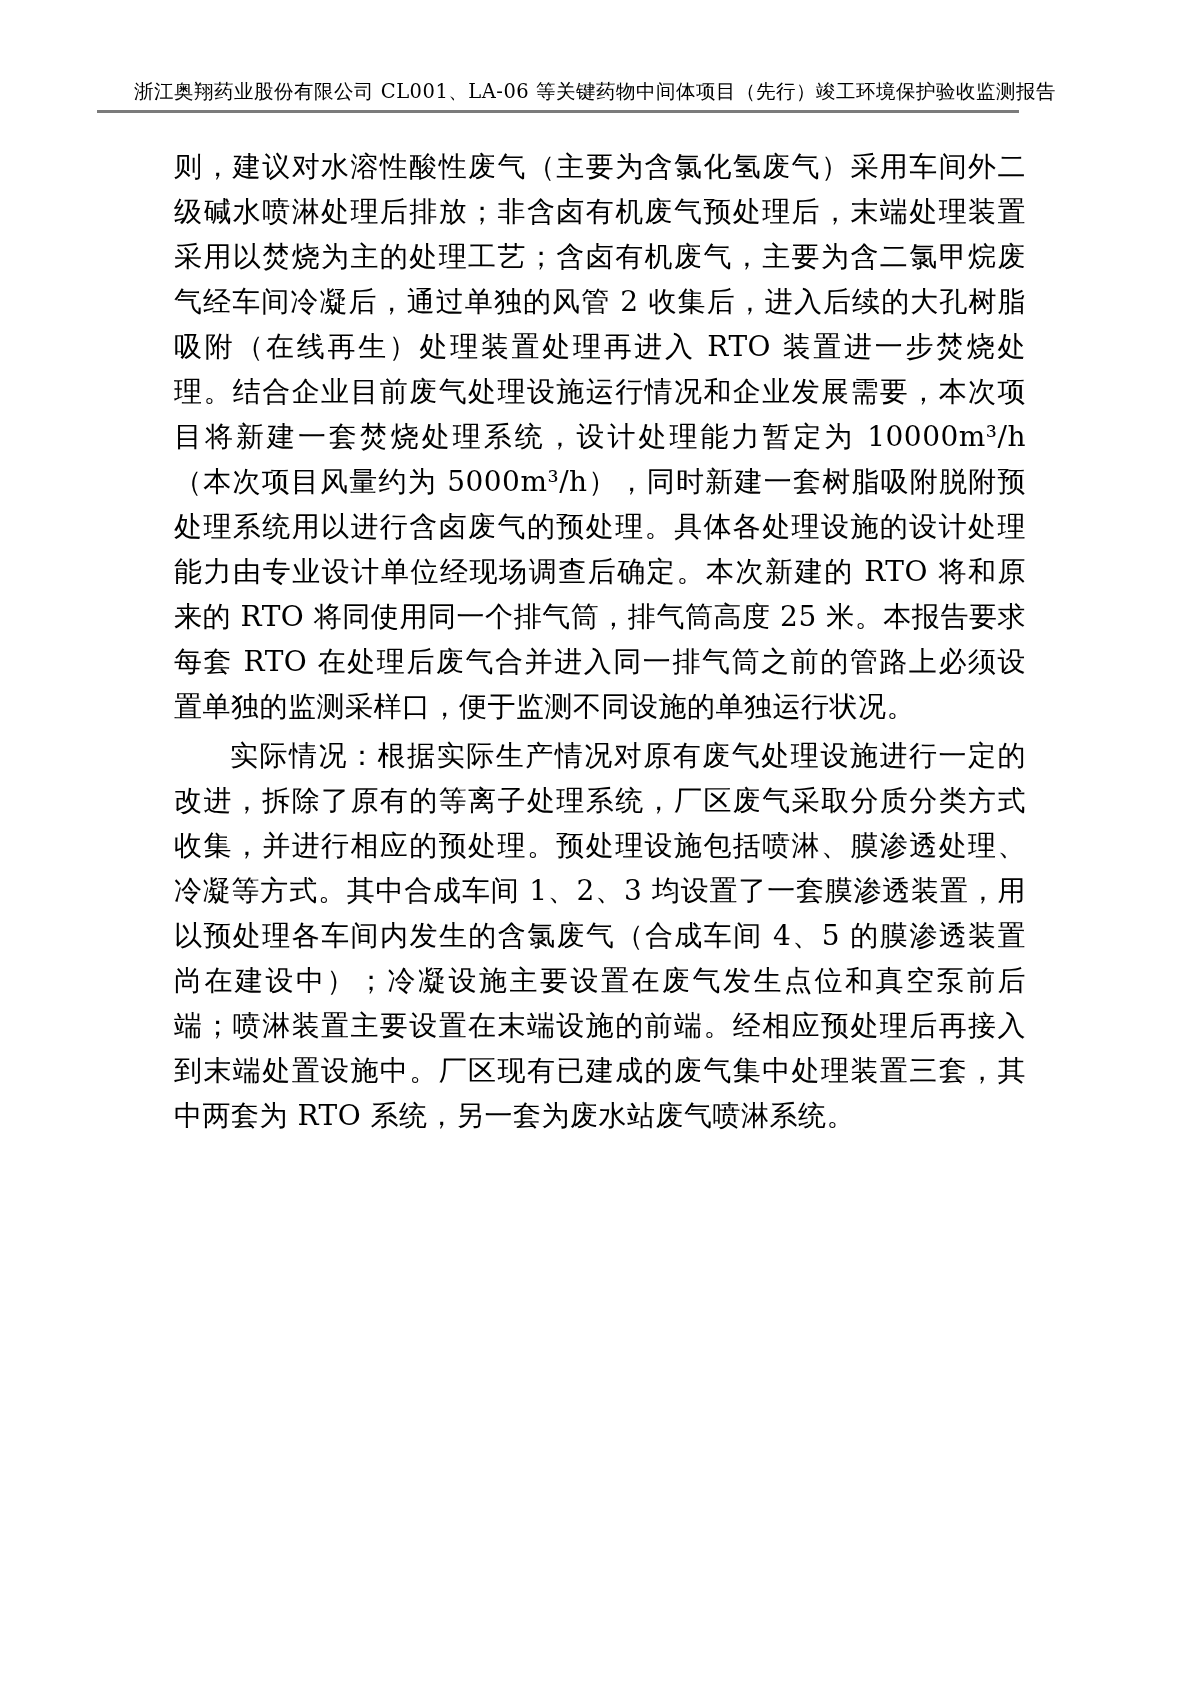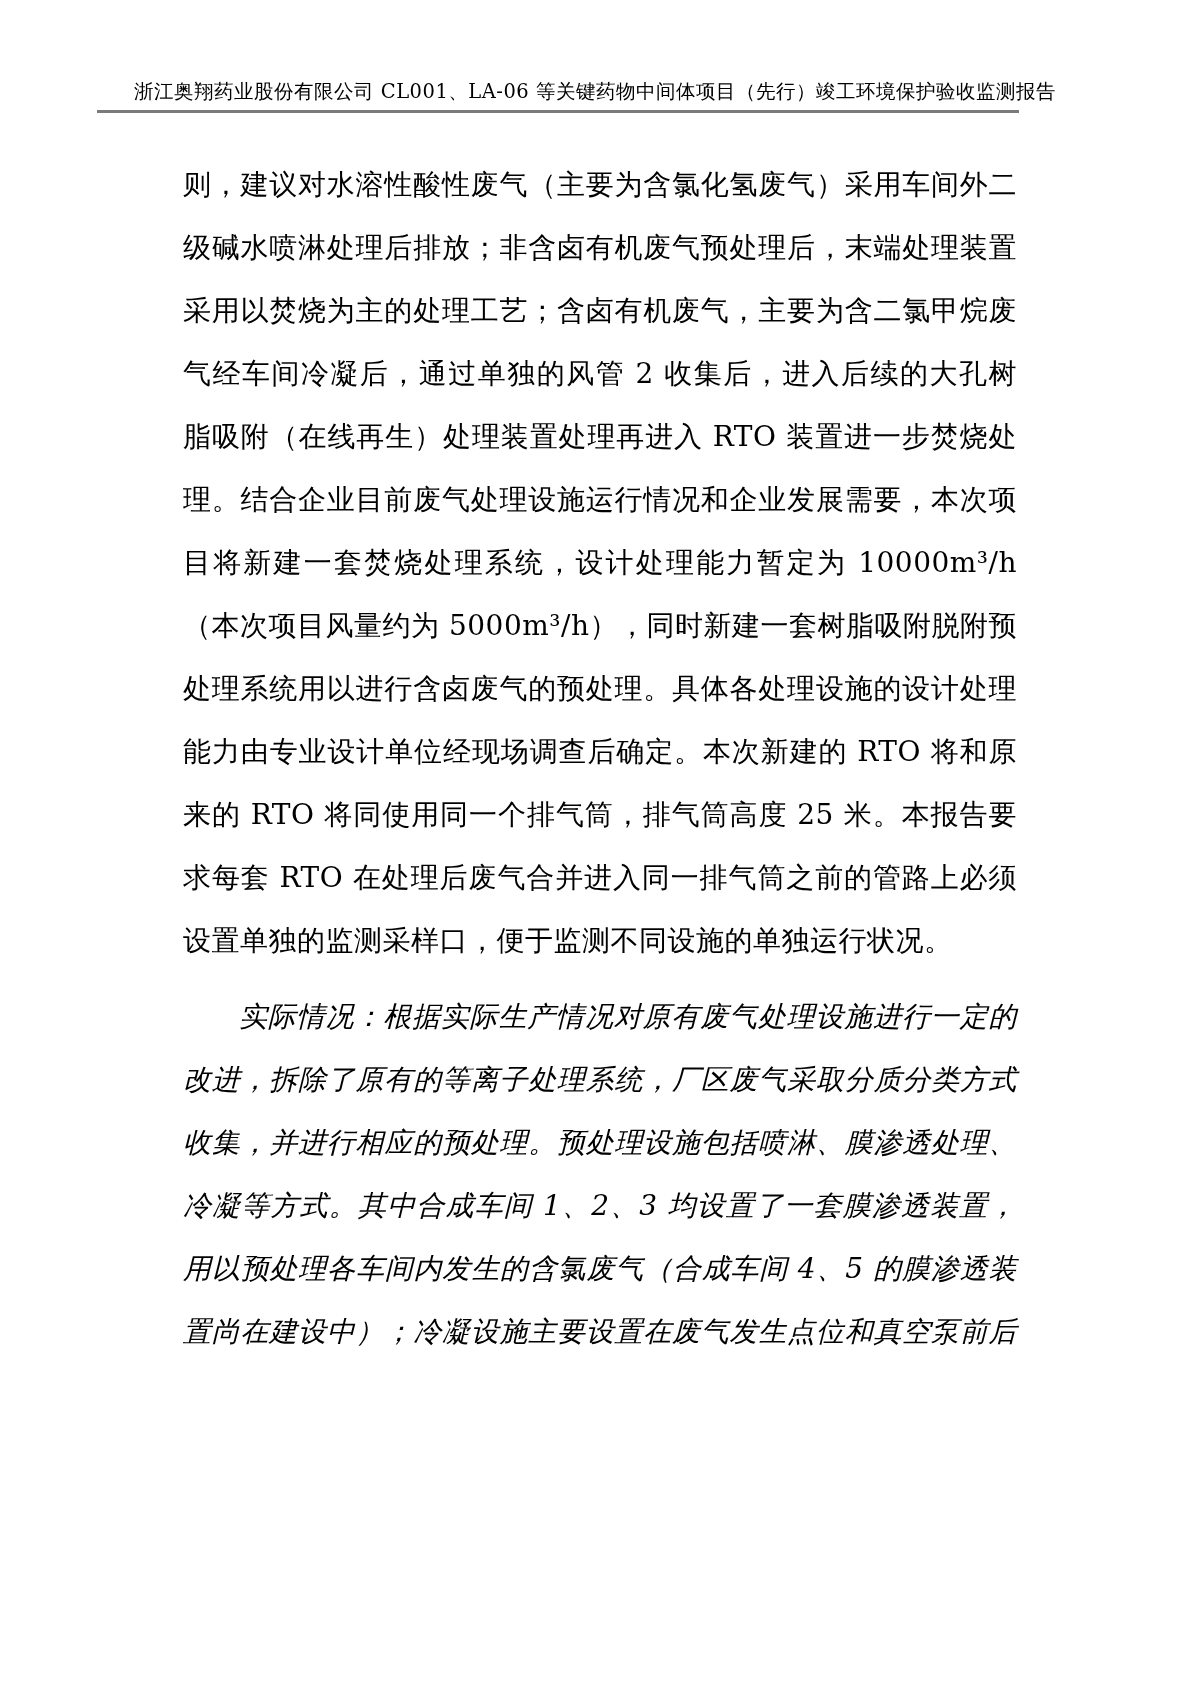--- a/index.html
+++ b/index.html
@@ -37,31 +37,30 @@
     background: #7b7b7b;
   }
   
   .doc-body {
     position: absolute;
     top: 140px;
     left: 170px;
     width: 860px;
   }
   .para {
-    margin: 13px;
+    margin: 4px;
     font-size: 28px;
-    line-height: 63px;
+    line-height: 45px;
     letter-spacing: 0.5px;
     text-align: justify;
     text-justify: inter-ideograph;
     color: #000000;
   }
   .para.indent {
     text-indent: 2em;
-    font-style: italic;
   }
   
   .footer-org {
     position: absolute;
     top: 1550px;
     left: 195px;
     font-size: 19px;
     letter-spacing: 1px;
     color: #000000;
   }

